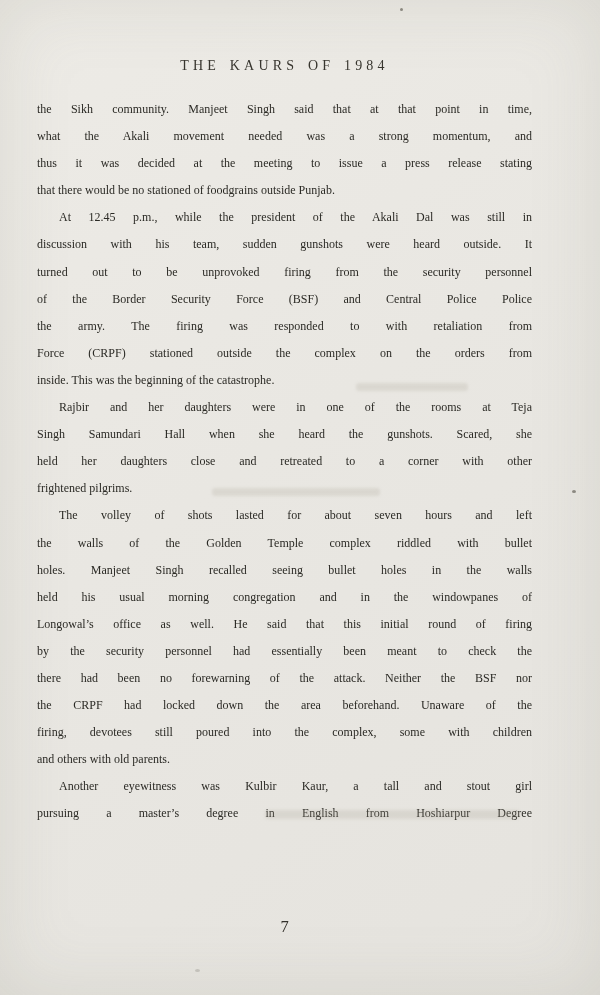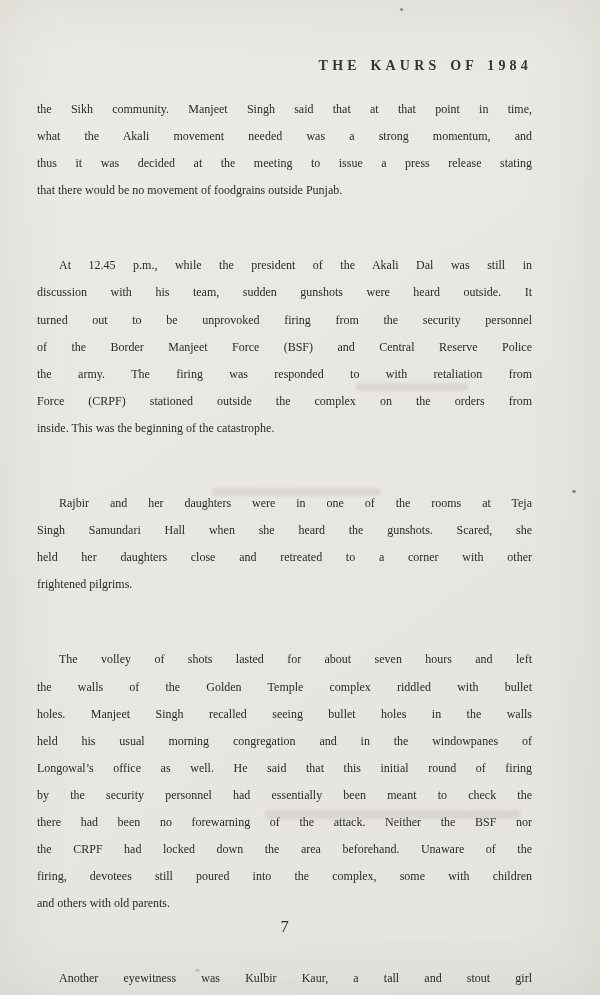--- a/index.html
+++ b/index.html
@@ -11,44 +11,43 @@
     overflow: hidden;
   }
   .page {
     position: absolute; inset: 0;
     background: linear-gradient(145deg, #edebe6 0%, #e9e7e2 45%, #e5e3de 100%);
     box-shadow: inset 0 0 70px rgba(140, 136, 124, 0.18);
   }
   .running-head {
     position: absolute;
     top: 58px; left: 37px; width: 495px;
-    text-align: right;
+    text-align: center;
     font-size: 14px;
     letter-spacing: 4.2px;
     word-spacing: 2px;
     color: #37352e;
-    font-weight: bold;
   }
   .text-block {
     position: absolute;
     top: 96px; left: 37px; width: 495px;
     font-size: 12px;
     color: #2b2a25;
   }
   .line {
     height: 27.1px;
     line-height: 27.1px;
     text-align: justify;
     text-align-last: justify;
     text-justify: inter-word;
     overflow: hidden;
     white-space: nowrap;
   }
   .line.last { text-align-last: left; }
-  .line.indent { text-indent: 22px; margin-top: 48px; }
+  .line.indent { text-indent: 22px; }
   .folio {
     position: absolute;
     top: 917px; left: 37px; width: 495px;
     text-align: center;
     font-size: 16.5px;
     color: #33312b;
   }
   .ghost {
     position: absolute;
     background: #a8a294;
@@ -72,25 +71,25 @@
 </head>
 <body>
 
 <div class="page">
   <div class="running-head">THE KAURS OF 1984</div>
 
   <div class="text-block">
       <div class="line">the Sikh community. Manjeet Singh said that at that point in time,</div>
       <div class="line">what the Akali movement needed was a strong momentum, and</div>
       <div class="line">thus it was decided at the meeting to issue a press release stating</div>
-      <div class="line last">that there would be no movement of foodgrains outside Punjab.</div>
+      <div class="line last">that there would be no stationed of foodgrains outside Punjab.</div>
       <div class="line indent">At 12.45 p.m., while the president of the Akali Dal was still in</div>
       <div class="line">discussion with his team, sudden gunshots were heard outside. It</div>
       <div class="line">turned out to be unprovoked firing from the security personnel</div>
-      <div class="line">of the Border Manjeet Force (BSF) and Central Reserve Police</div>
+      <div class="line">of the Border Security Force (BSF) and Central Police Police</div>
       <div class="line">the army. The firing was responded to with retaliation from</div>
       <div class="line">Force (CRPF) stationed outside the complex on the orders from</div>
       <div class="line last">inside. This was the beginning of the catastrophe.</div>
       <div class="line indent">Rajbir and her daughters were in one of the rooms at Teja</div>
       <div class="line">Singh Samundari Hall when she heard the gunshots. Scared, she</div>
       <div class="line">held her daughters close and retreated to a corner with other</div>
       <div class="line last">frightened pilgrims.</div>
       <div class="line indent">The volley of shots lasted for about seven hours and left</div>
       <div class="line">the walls of the Golden Temple complex riddled with bullet</div>
       <div class="line">holes. Manjeet Singh recalled seeing bullet holes in the walls</div>

